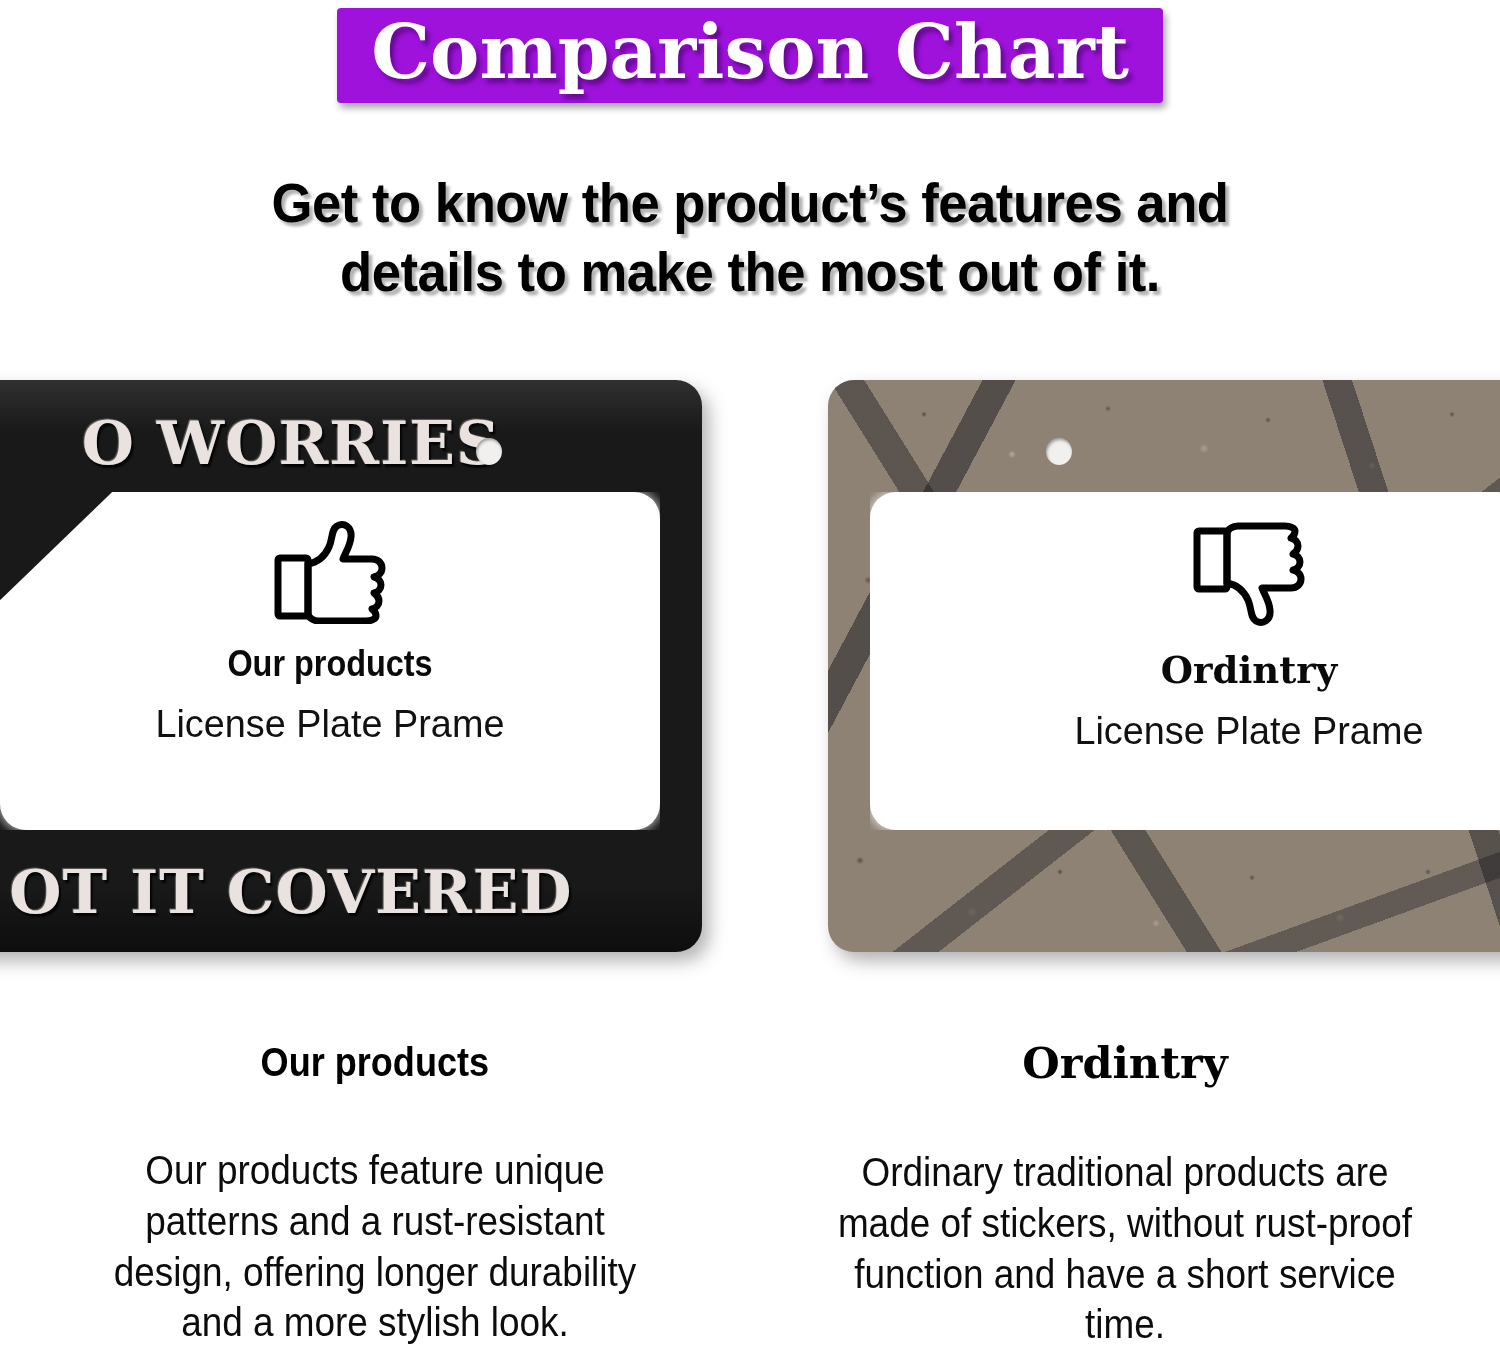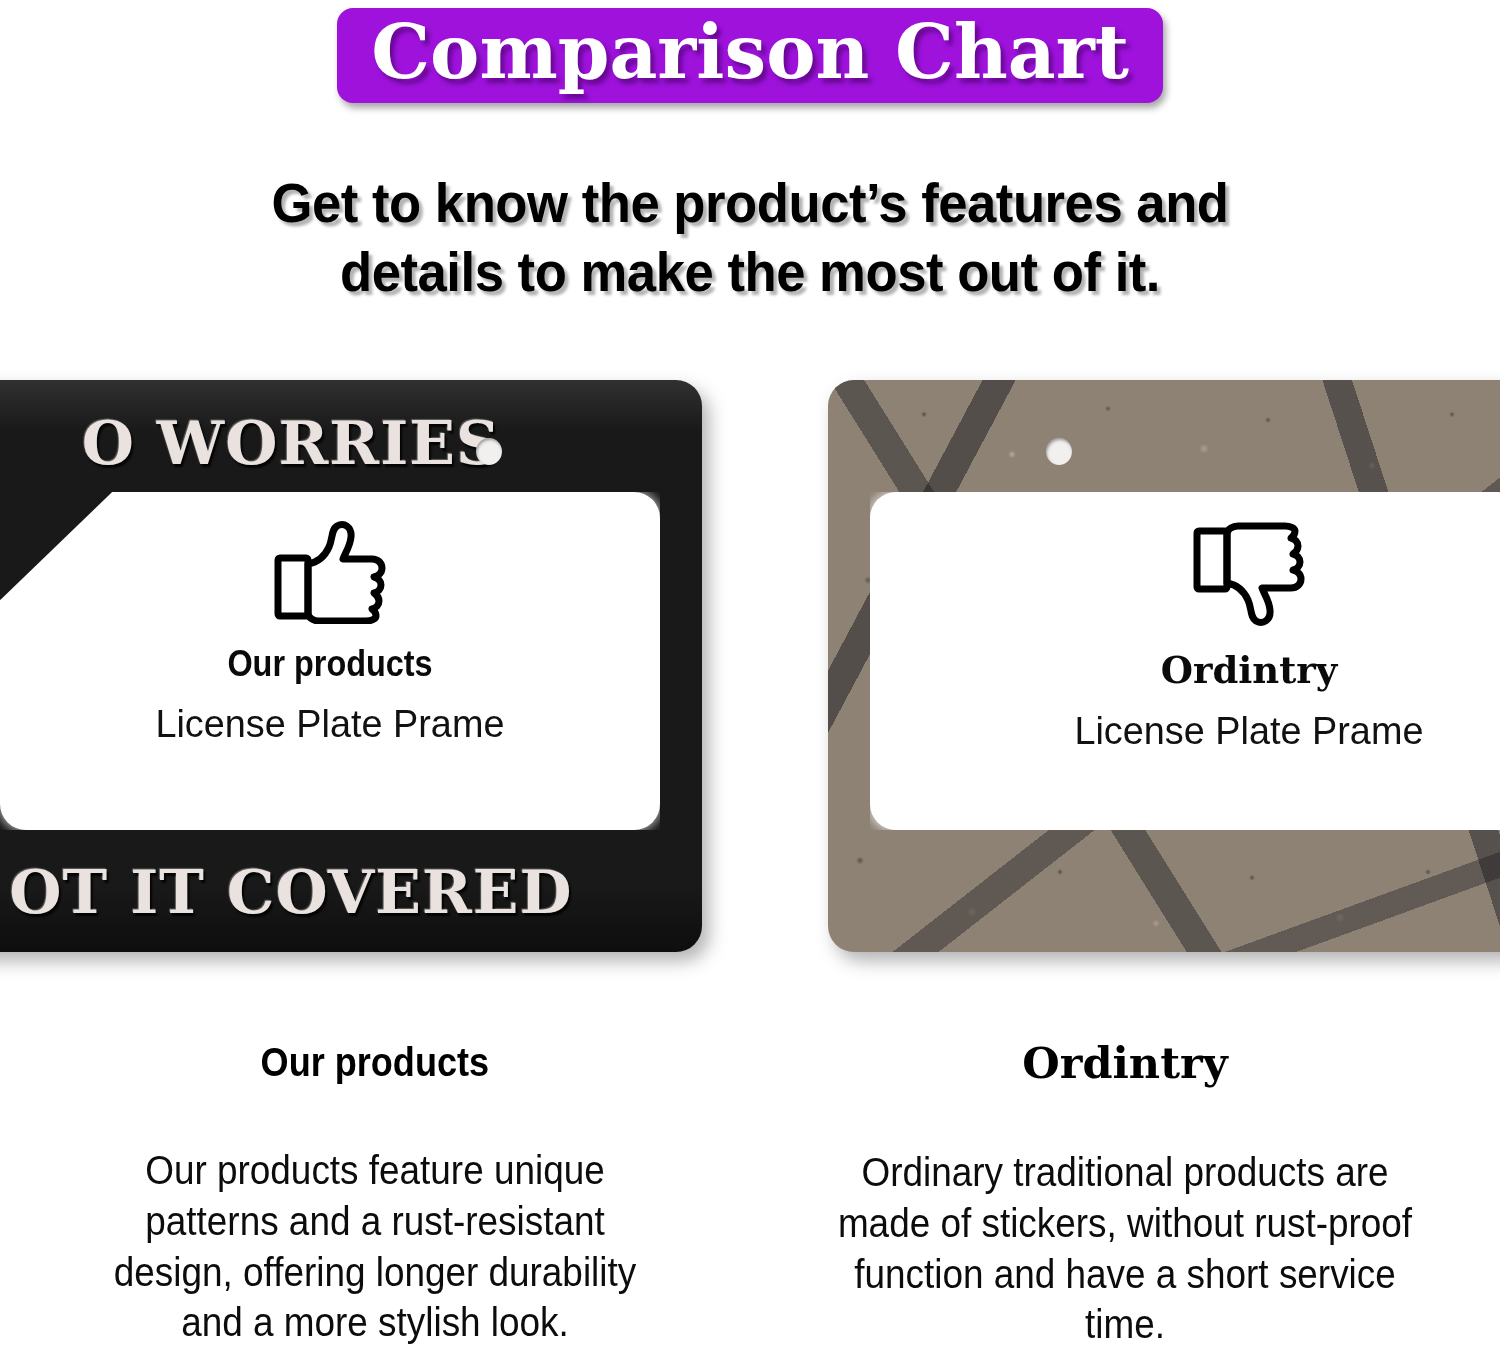--- a/index.html
+++ b/index.html
@@ -10,21 +10,21 @@
     overflow:hidden;position:relative;
   }
 
   
   #banner-wrap{
     position:absolute;top:8px;left:0;width:1500px;
     display:flex;justify-content:center;
   }
   #title-banner{
     background:#9e12dc;
-    border-radius:16px;
+    border-radius:4px;
     padding:6px 34px 12px 34px;
     box-shadow:3px 5px 7px rgba(0,0,0,.35);
   }
   #title-text{
     font-family:"DejaVu Serif","Liberation Serif",serif;
     font-weight:bold;
     font-size:74px;
     line-height:1.04;
     color:#ffffff;
     letter-spacing:0px;

